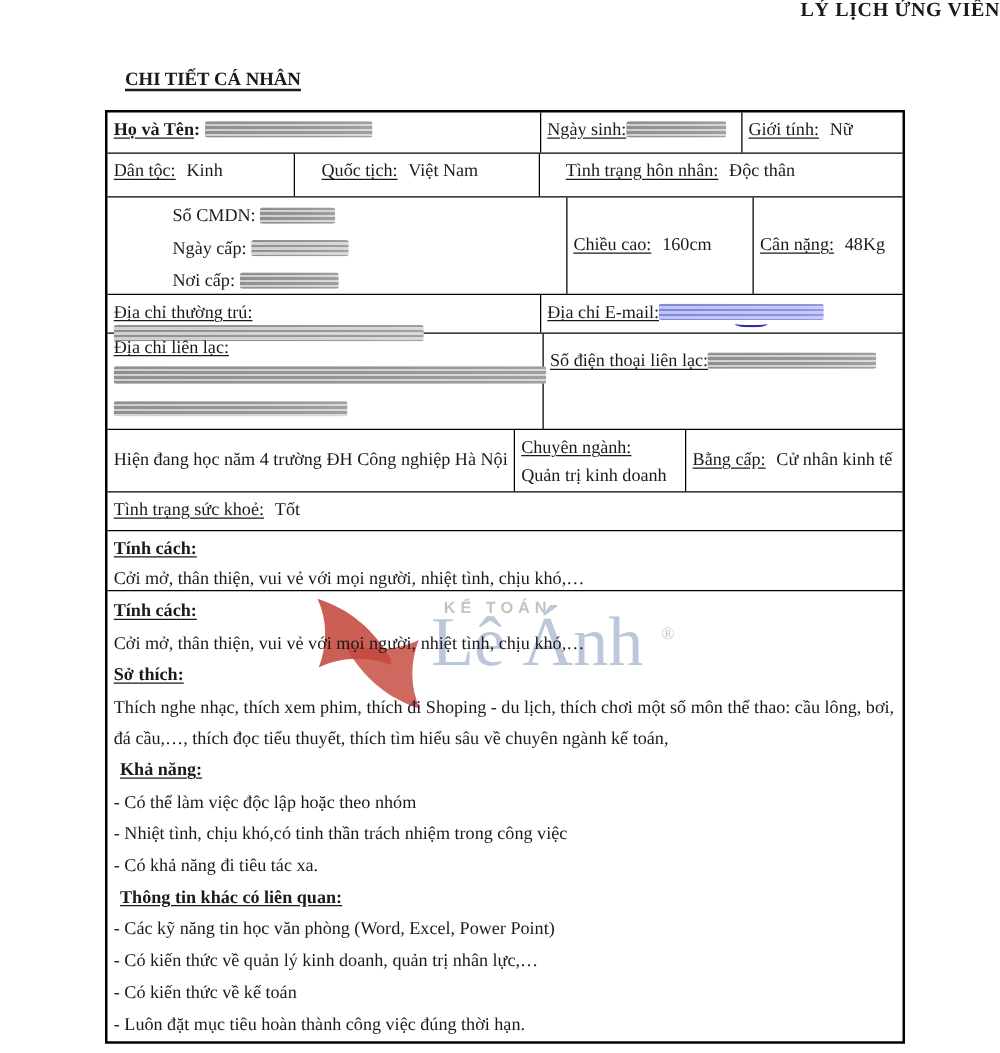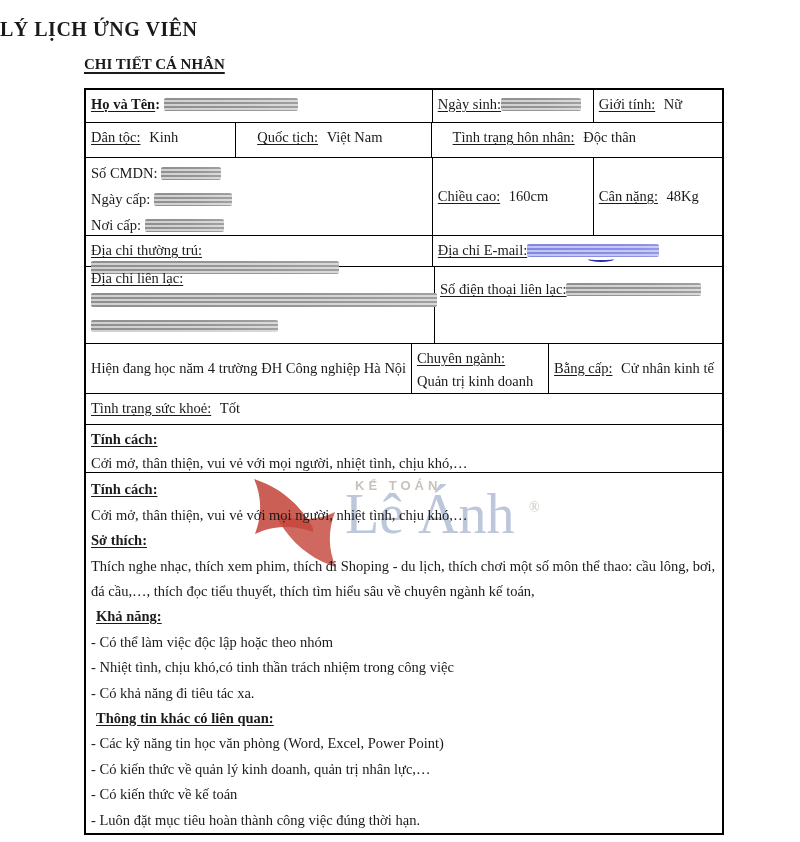--- a/index.html
+++ b/index.html
@@ -1,36 +1,36 @@
 <!DOCTYPE html>
 <html><head>
 <meta charset="utf-8">
 <style>
   html,body{margin:0;padding:0;background:#fff;}
   .page{position:relative;width:800px;height:842px;background:#fff;overflow:hidden;
         font-family:"Liberation Serif","DejaVu Serif",serif;color:#1a1a1a;font-size:14.5px;}
-  .doc-title{position:absolute;top:18px;left:0;width:100%;text-align:left;
-             font-size:20px;font-weight:bold;letter-spacing:.5px;}
-  .section-heading{position:absolute;left:84px;top:56px;font-size:15px;font-weight:bold;
+  .doc-title{position:absolute;top:0;left:0;width:100%;text-align:right;
+             font-size:16px;font-weight:bold;letter-spacing:.5px;}
+  .section-heading{position:absolute;left:100px;top:56px;font-size:15px;font-weight:bold;
                    text-decoration:underline;text-underline-offset:3px;text-decoration-thickness:2px;}
   
   .watermark{position:absolute;left:253px;top:474px;width:300px;height:100px;pointer-events:none;}
   .wm-logo{position:absolute;left:0;top:4px;}
   .wm-top{position:absolute;left:102px;top:4px;font-family:"Liberation Sans",sans-serif;
           font-weight:bold;font-size:13px;letter-spacing:4px;color:#c9c2ba;}
   .wm-brand{position:absolute;left:92px;top:8px;font-size:56px;color:#b5c1d8;opacity:.9;}
   .wm-reg{position:absolute;left:276px;top:26px;font-size:14px;color:#cdc7bd;}
   
   .tbl{position:absolute;left:84px;top:88px;width:640px;height:747px;
        border:2px solid #000;box-sizing:border-box;display:flex;flex-direction:column;}
   .row{display:flex;border-bottom:1px solid #000;box-sizing:border-box;}
   .row:last-child{border-bottom:none;flex:1;}
   .cell{box-sizing:border-box;border-right:1px solid #000;padding:6px 4px 0 5px;position:relative;}
   .cell:last-child{border-right:none;}
-  .r1{height:34px;} .r2{height:36px;gap:16px;} .r3{height:78px;} .r4{height:31px;}
+  .r1{height:34px;} .r2{height:36px;gap:16px;} .r3{height:78px;padding-left:47px;} .r4{height:31px;}
   .r5{height:79px;justify-content:center;} .r6{height:51px;} .r7{height:32px;} .r8{height:48px;}
   .ul{text-decoration:underline;text-underline-offset:2px;}
   .b{font-weight:bold;}
   .hd{font-weight:bold;text-decoration:underline;text-underline-offset:2px;}
   .val{margin-left:5px;}
   .redact{display:inline-block;vertical-align:-2px;height:13px;border-radius:2px;
     background-image:
       repeating-linear-gradient(180deg,rgba(128,128,128,.7) 0 2px,rgba(214,214,214,.85) 2px 4px),
       linear-gradient(90deg,#b3b3b3,#c9c9c9 60%,#ececec 100%);}
   .redact.blue{background-image:

